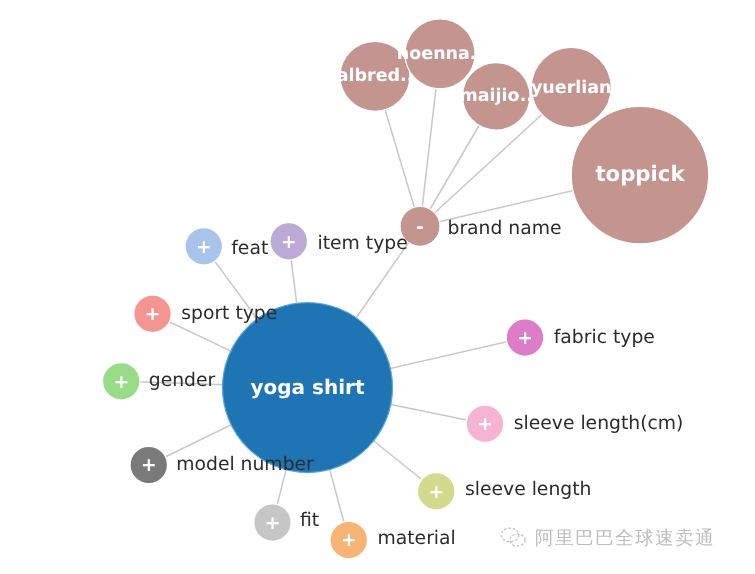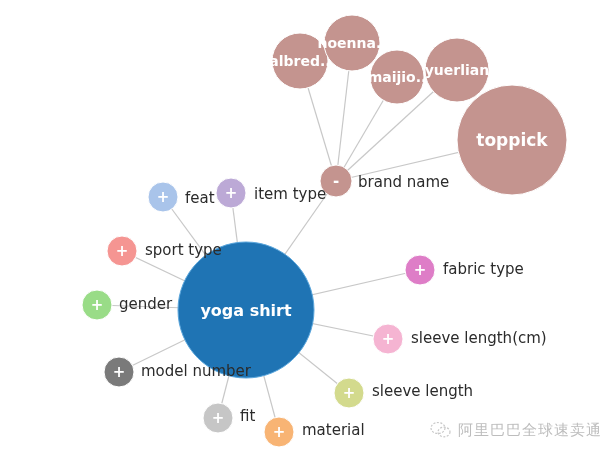--- a/index.html
+++ b/index.html
@@ -4,21 +4,21 @@
 <style>
   html, body { margin: 0; padding: 0; background: #ffffff; }
   body { width: 604px; height: 459px; overflow: hidden; position: relative;
          font-family: "DejaVu Sans", "Liberation Sans", sans-serif; }
   #stage { position: absolute; left: 0; top: 0; width: 604px; height: 459px; }
   .link { stroke: #c8c8c8; stroke-width: 1.2; fill: none; }
   .node-label { font-size: 15px; fill: #2b2b2b; }
   .node-text-in { fill: #ffffff; font-weight: bold; text-anchor: middle; dominant-baseline: central; }
   .toggle { fill: #ffffff; font-size: 15px; font-weight: bold; text-anchor: middle; dominant-baseline: central; }
   .node { cursor: pointer; }
-  #watermark { position: absolute; left: 430px; top: 418px; height: 24px;
+  #watermark { position: absolute; left: 400px; top: 418px; height: 24px;
                display: flex; align-items: center; gap: 6px; color: #bdbdbd;
                font-size: 15px; letter-spacing: 1px; }
   #watermark .wm-icon { width: 22px; height: 18px; }
 </style>
 </head>
 <body>
 
 <svg id="stage" width="604" height="459" viewBox="0 0 604 459" xmlns="http://www.w3.org/2000/svg">
   <g id="links">
       <line x1="246" y1="310" x2="336" y2="181" class="link"></line>

